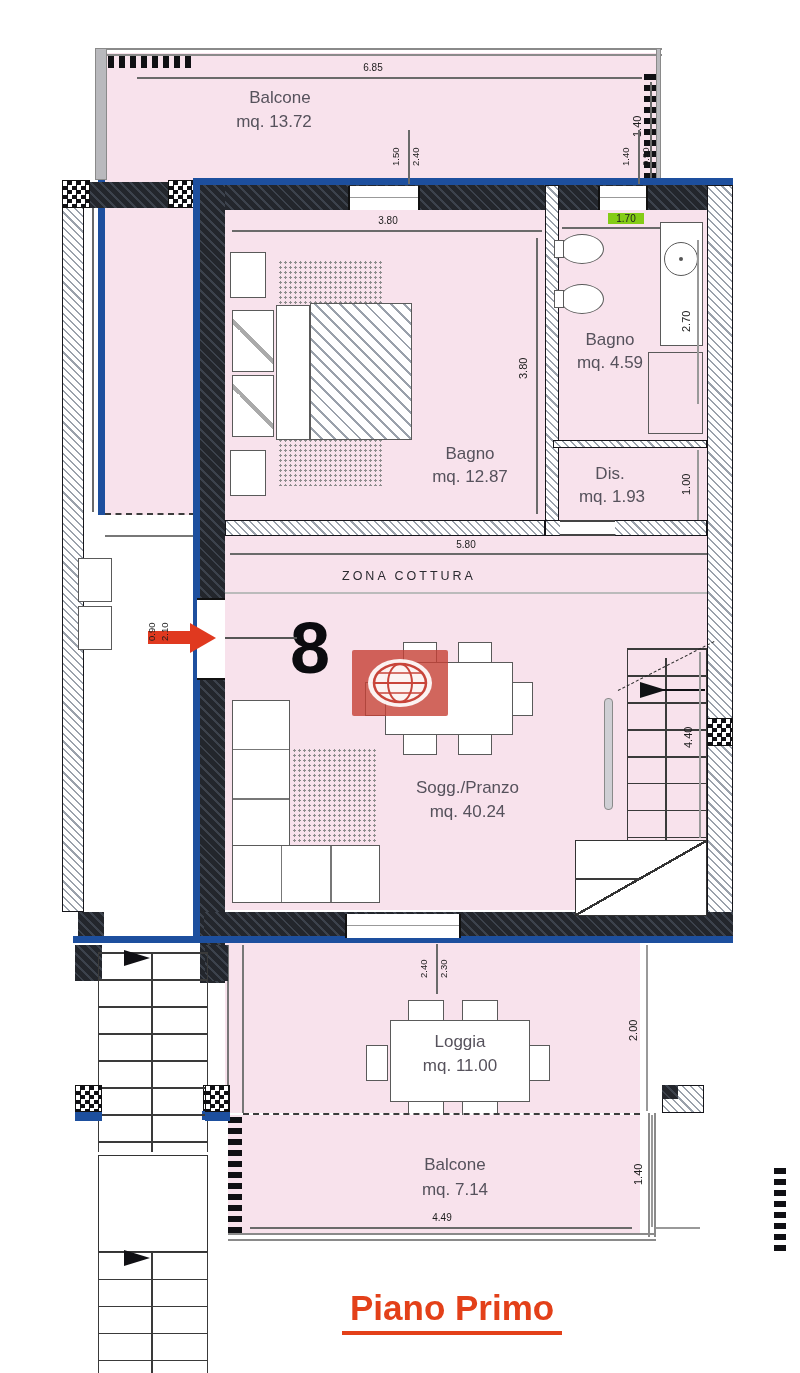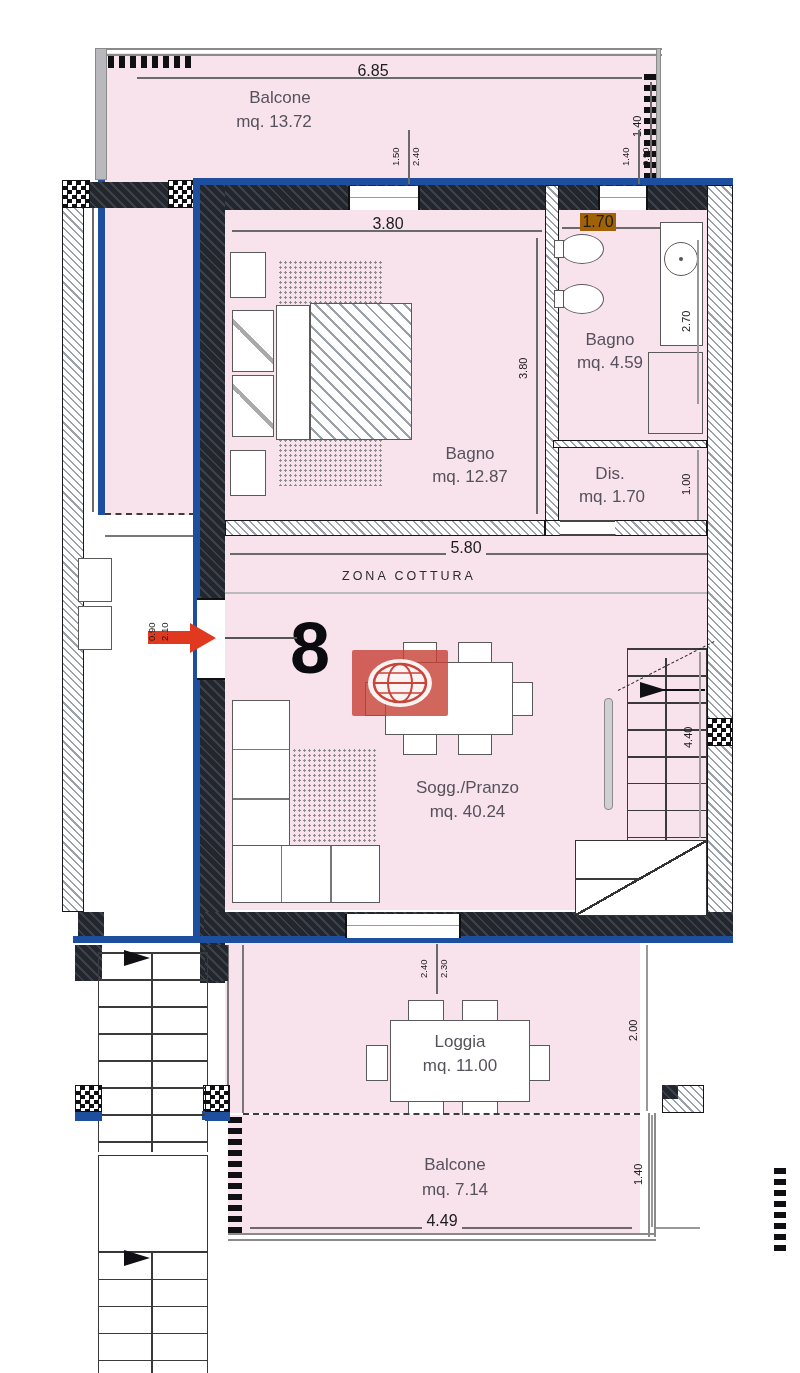--- a/index.html
+++ b/index.html
@@ -1,19 +1,19 @@
 <!DOCTYPE html>
 <html><head>
 <meta charset="utf-8">
 <style>
   html,body{margin:0;padding:0;background:#fff}
   #plan{position:relative;width:800px;height:1373px;background:#fff;font-family:"Liberation Sans",sans-serif;overflow:hidden}
   .room{position:absolute;background:#f8e2ec}
   .rlabel{position:absolute;color:#56525c;font-size:17px;text-align:center;line-height:1.2;white-space:nowrap}
-  .dim{position:absolute;color:#1c1c1c;font-size:16px;text-align:center;white-space:nowrap}
+  .dim{position:absolute;color:#1c1c1c;font-size:10px;text-align:center;white-space:nowrap}
   .vdim{position:absolute;color:#1c1c1c;font-size:11px;writing-mode:vertical-rl;transform:rotate(180deg);white-space:nowrap;line-height:1;text-align:center}
   .vdim-sm{font-size:9.5px}
   .dl-h{position:absolute;background:#6a6a6a;height:1.5px}
   .dl-v{position:absolute;background:#6a6a6a;width:1.5px}
   .dwall{position:absolute;background:repeating-linear-gradient(45deg,#23262c 0 5px,#3c424c 5px 7px)}
   .bstripe{position:absolute;background:#1d4f9e}
   .hwall{position:absolute;background:repeating-linear-gradient(45deg,#fff 0 4px,#9aa1ab 4px 5.5px);border:1.5px solid #15151a;box-sizing:border-box}
   .win{position:absolute;background:#fff;border-left:2px solid #111;border-right:2px solid #111;box-sizing:border-box}
   .win::after{content:"";position:absolute;left:0;right:0;top:45%;height:1.5px;background:#999}
   .opening{position:absolute;background:#fff;border-top:2px solid #111;border-bottom:2px solid #111;box-sizing:border-box}
@@ -113,36 +113,36 @@
   <div class="furn" style="left:230px;top:252px;width:36px;height:46px"></div>
   <div class="furn" style="left:230px;top:450px;width:36px;height:46px"></div>
   <div class="pillow" style="left:232px;top:310px;width:42px;height:62px"></div>
   <div class="pillow" style="left:232px;top:375px;width:42px;height:62px"></div>
   <div class="furn" style="left:276px;top:305px;width:34px;height:135px"></div>
   <div class="fhatch" style="left:310px;top:303px;width:102px;height:137px"></div>
   <div class="rlabel" style="left:430px;top:444px;width:80px">Bagno</div>
   <div class="rlabel" style="left:415px;top:467px;width:110px">mq. 12.87</div>
 
   <div class="dl-h" style="left:562px;top:227px;width:138px"></div>
-  <div class="dim" style="left:580px;top:213px;width:36px;background:#a16207">1.70</div>
+  <div class="dim" style="left:608px;top:213px;width:36px;background:#84cc16">1.70</div>
   <div class="furn" style="left:660px;top:222px;width:43px;height:124px"></div>
   <div class="furn" style="left:664px;top:242px;width:34px;height:34px;border-radius:50%"></div>
   <div style="position:absolute;left:679px;top:257px;width:4px;height:4px;background:#555;border-radius:50%"></div>
   <div class="furn" style="left:560px;top:234px;width:44px;height:30px;border-radius:50%"></div>
   <div class="furn" style="left:554px;top:240px;width:10px;height:18px"></div>
   <div class="furn" style="left:560px;top:284px;width:44px;height:30px;border-radius:50%"></div>
   <div class="furn" style="left:554px;top:290px;width:10px;height:18px"></div>
   <div class="pfurn" style="left:648px;top:352px;width:55px;height:82px"></div>
   <div class="dl-v" style="left:697px;top:240px;height:164px;background:#999"></div>
   <div class="vdim" style="left:681px;top:298px;width:15px;height:46px">2.70</div>
   <div class="rlabel" style="left:575px;top:330px;width:70px">Bagno</div>
   <div class="rlabel" style="left:568px;top:353px;width:84px">mq. 4.59</div>
 
   <div class="rlabel" style="left:585px;top:464px;width:50px">Dis.</div>
-  <div class="rlabel" style="left:572px;top:487px;width:80px">mq. 1.70</div>
+  <div class="rlabel" style="left:572px;top:487px;width:80px">mq. 1.93</div>
   <div class="dl-v" style="left:697px;top:450px;height:70px;background:#999"></div>
   <div class="vdim" style="left:681px;top:462px;width:15px;height:44px">1.00</div>
 
   <div class="dl-h" style="left:230px;top:553px;width:477px"></div>
   <div class="dim" style="left:446px;top:539px;width:40px;background:#f8e2ec">5.80</div>
   <div class="zone" style="left:342px;top:569px">ZONA COTTURA</div>
   <div class="thin-h" style="left:225px;top:592px;width:482px;background:#bbb"></div>
   <div id="unit-number" style="left:290px;top:612px">8</div>
 
   <div class="chair" style="left:403px;top:642px;width:34px;height:22px"></div>
@@ -235,14 +235,15 @@
   <div class="arrow-right-black" style="left:124px;top:950px"></div>
   <div class="checker" style="left:75px;top:1085px;width:27px;height:27px"></div>
   <div class="checker" style="left:205px;top:1085px;width:25px;height:27px"></div>
   <div class="bstripe" style="left:75px;top:1112px;width:27px;height:9px"></div>
   <div class="bstripe" style="left:205px;top:1112px;width:25px;height:9px"></div>
   <div class="furn" style="left:98px;top:1155px;width:110px;height:97px;border-color:#333"></div>
   <div class="treads" style="left:98px;top:1252px;width:110px;height:121px"></div>
   <div class="thin-v" style="left:151px;top:1252px;height:121px;background:#3a3a3a"></div>
   <div class="arrow-right-black" style="left:124px;top:1250px"></div>
 
+  <div class="floor-title" style="left:342px;top:1288px">Piano Primo</div>
 
 </div>
 
 </body></html>

